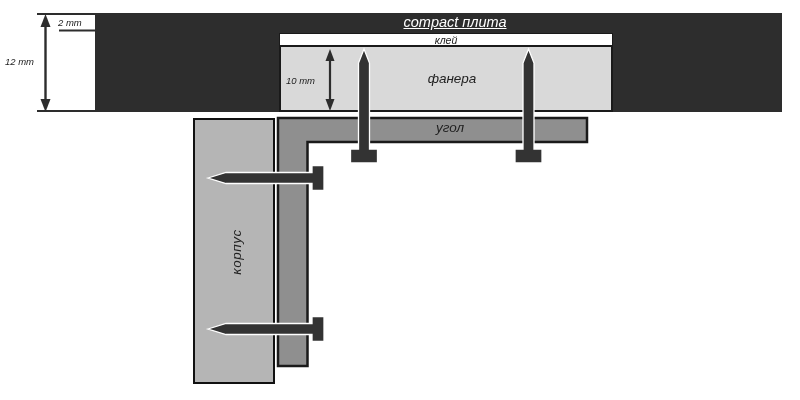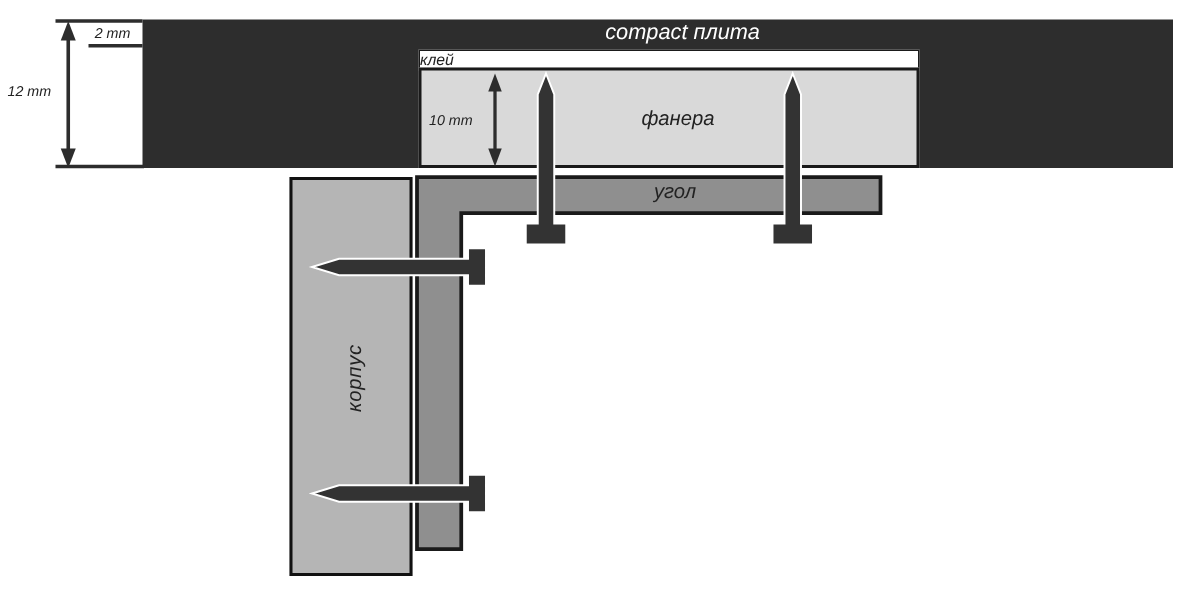--- a/index.html
+++ b/index.html
@@ -4,37 +4,37 @@
 <style>
   html,body{margin:0;padding:0;background:#ffffff;}
   .canvas{
     position:relative;width:800px;height:400px;background:#fff;overflow:hidden;
     font-family:"Liberation Sans","DejaVu Sans",sans-serif;
   }
   .abs{position:absolute;box-sizing:border-box;}
   
   .plate{left:95px;top:13px;width:687px;height:99px;background:var(--plate,#2d2d2d);}
   .glue{left:279px;top:33px;width:334px;height:14px;background:var(--glue,#fff);
-        border:1.5px solid #1a1a1a;display:flex;align-items:center;justify-content:flex-start;}
+        border:1.5px solid #1a1a1a;display:flex;align-items:center;justify-content:center;}
   .plywood{left:279px;top:45px;width:334px;height:67px;background:var(--plywood,#d9d9d9);
         border:2px solid #1a1a1a;}
   .body-box{left:193px;top:118px;width:82px;height:266px;background:var(--body,#b5b5b5);
         border:2.5px solid #111;}
   
   svg.overlay{position:absolute;left:0;top:0;width:800px;height:400px;}
   
   .lbl{position:absolute;font-style:italic;color:#222;white-space:nowrap;}
-  .title-lbl{left:300px;top:14px;width:310px;text-align:center;font-size:14.5px;color:#fff;}
+  .title-lbl{left:300px;top:14px;width:310px;text-align:center;font-size:14.5px;color:#fff;text-decoration:underline;}
   .glue-lbl{font-size:10.5px;line-height:10px;font-style:italic;color:#222;}
   .plywood-lbl{left:402px;top:71px;width:100px;text-align:center;font-size:13.5px;}
   .angle-lbl{left:400px;top:120px;width:100px;text-align:center;font-size:13.5px;}
   .body-lbl{left:236px;top:252px;transform:translate(-50%,-50%) rotate(-90deg);
             font-size:13.5px;letter-spacing:0.5px;}
   .dim{font-size:9.5px;font-style:italic;color:#222;}
-  .dim-2mm{left:58px;top:17px;width:34px;text-align:center;}
+  .dim-2mm{left:58px;top:17px;width:34px;text-align:left;}
   .dim-12mm{left:5px;top:56px;width:36px;text-align:left;}
   .dim-10mm{left:286px;top:75px;width:40px;text-align:left;}
 </style>
 </head>
 <body>
 
 <div class="canvas">
 
   <div class="abs plate"></div>
 

